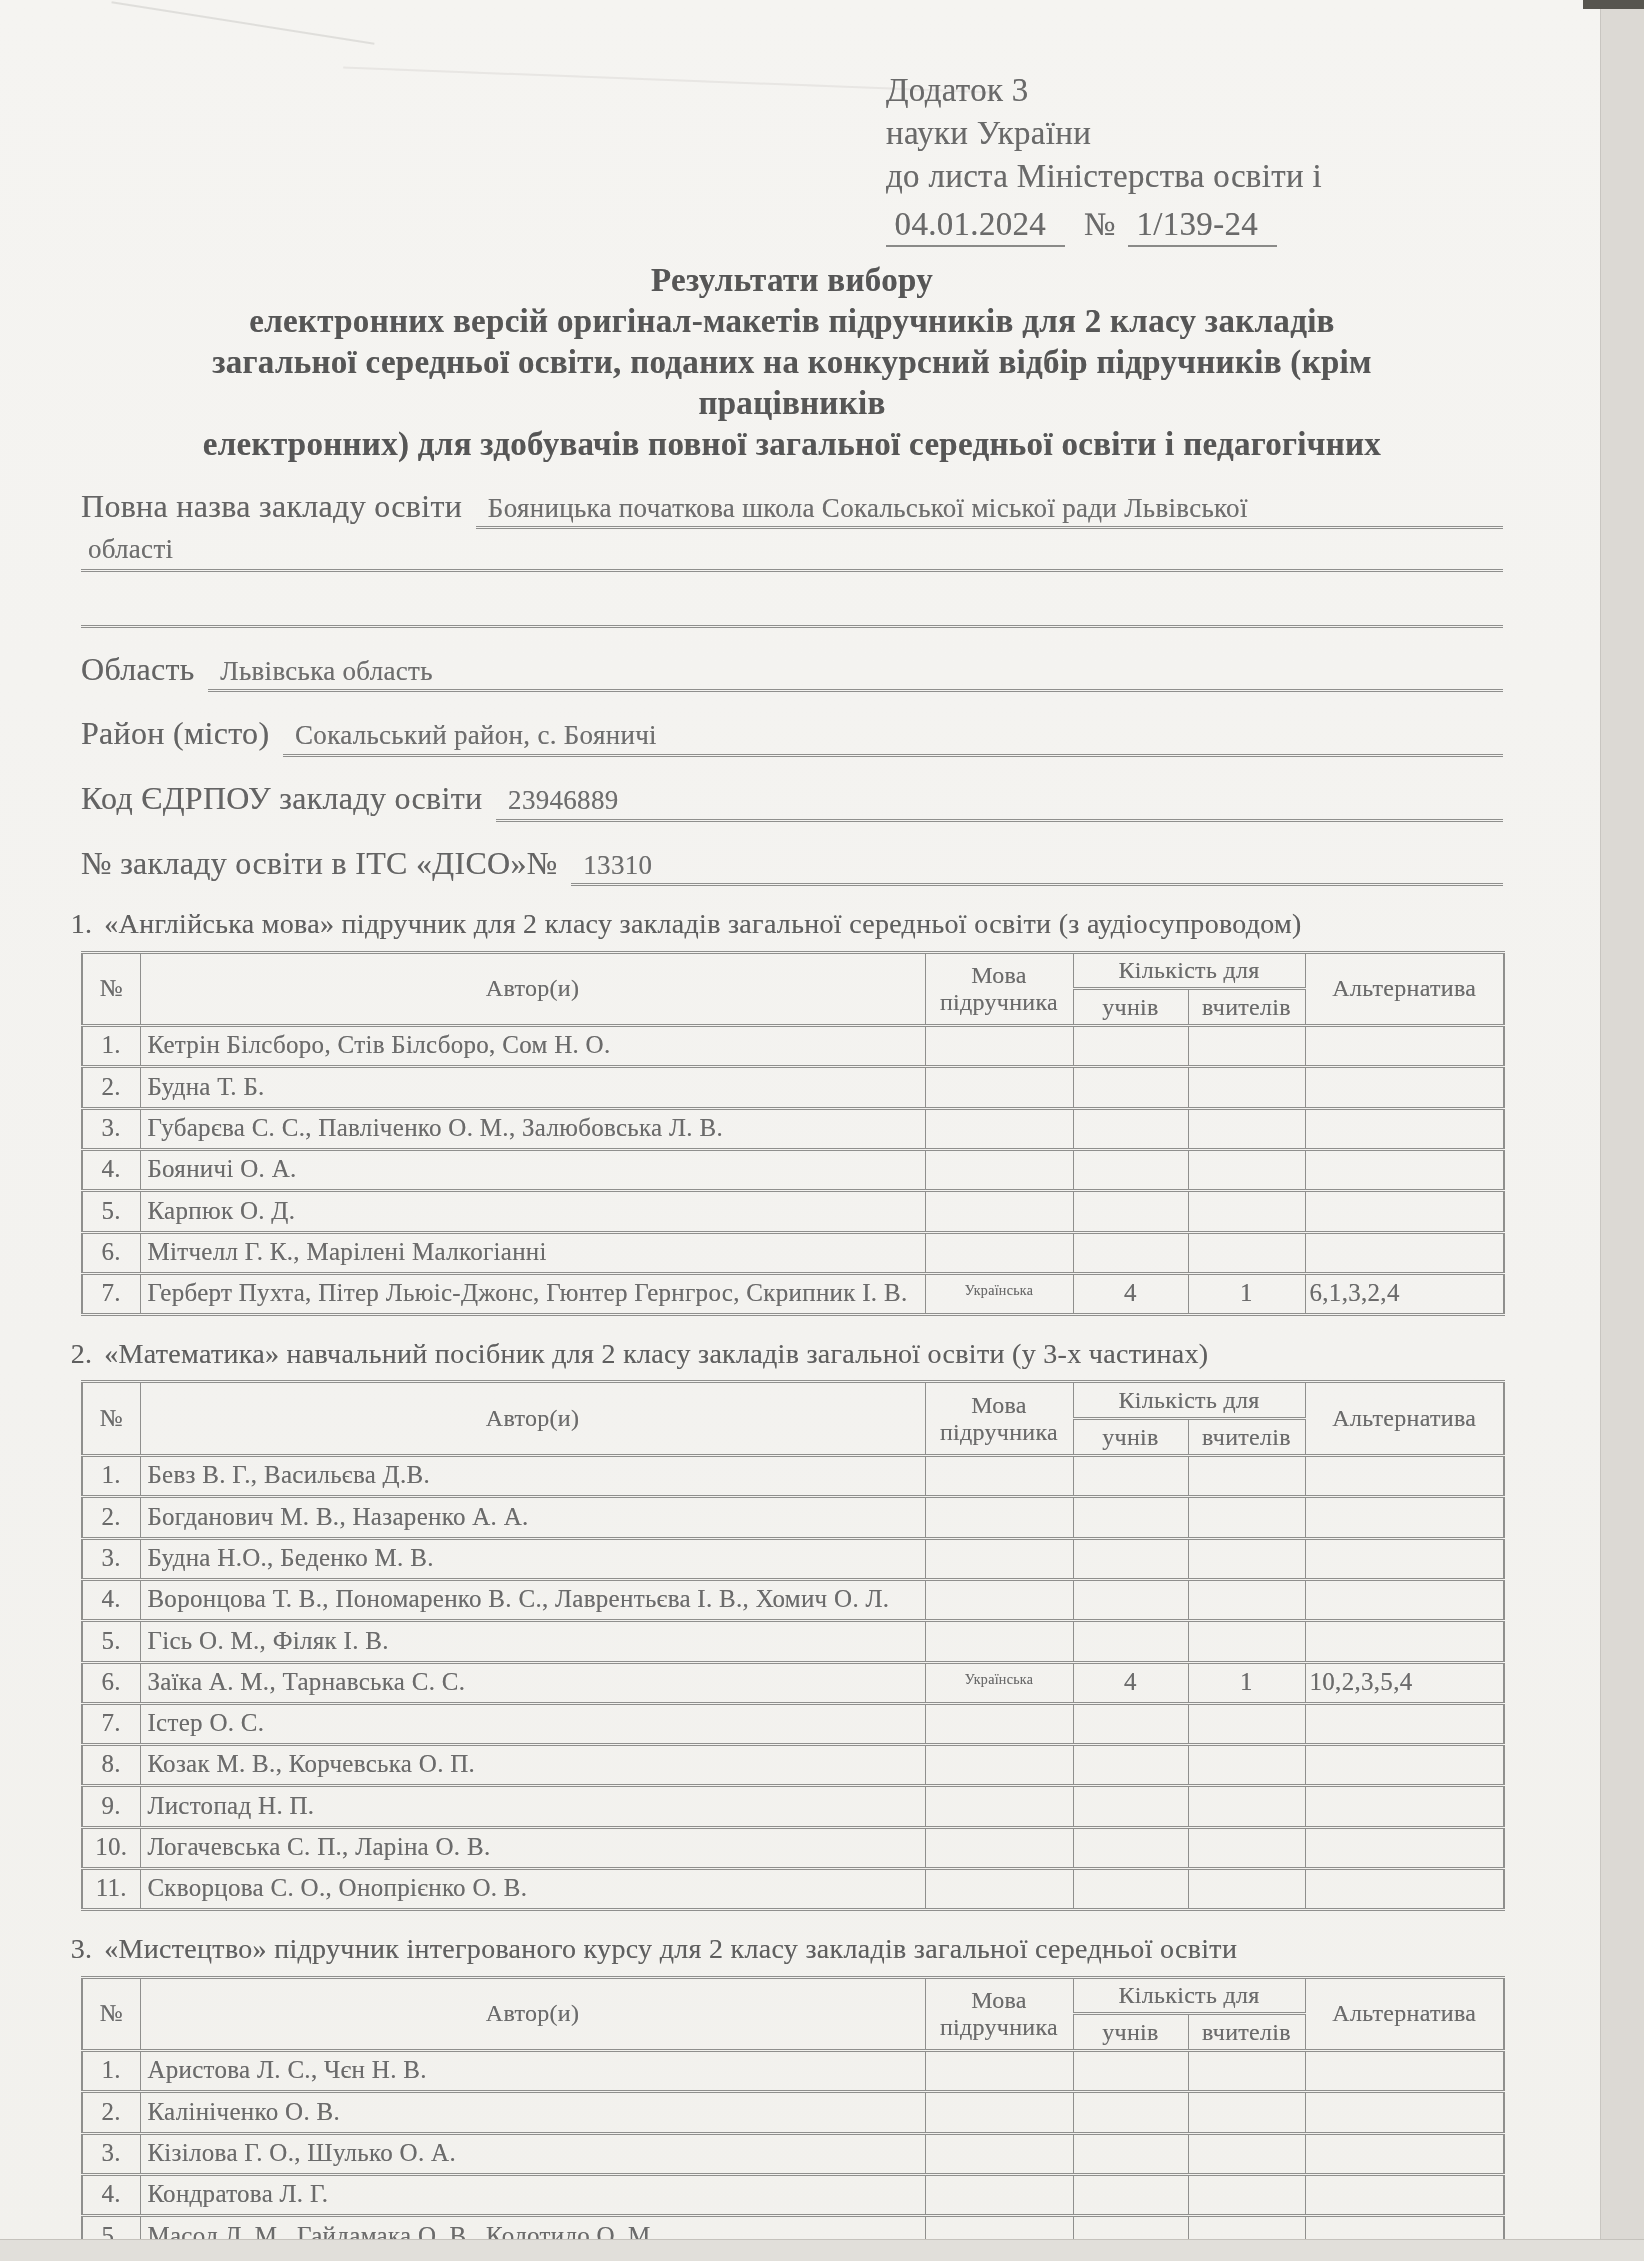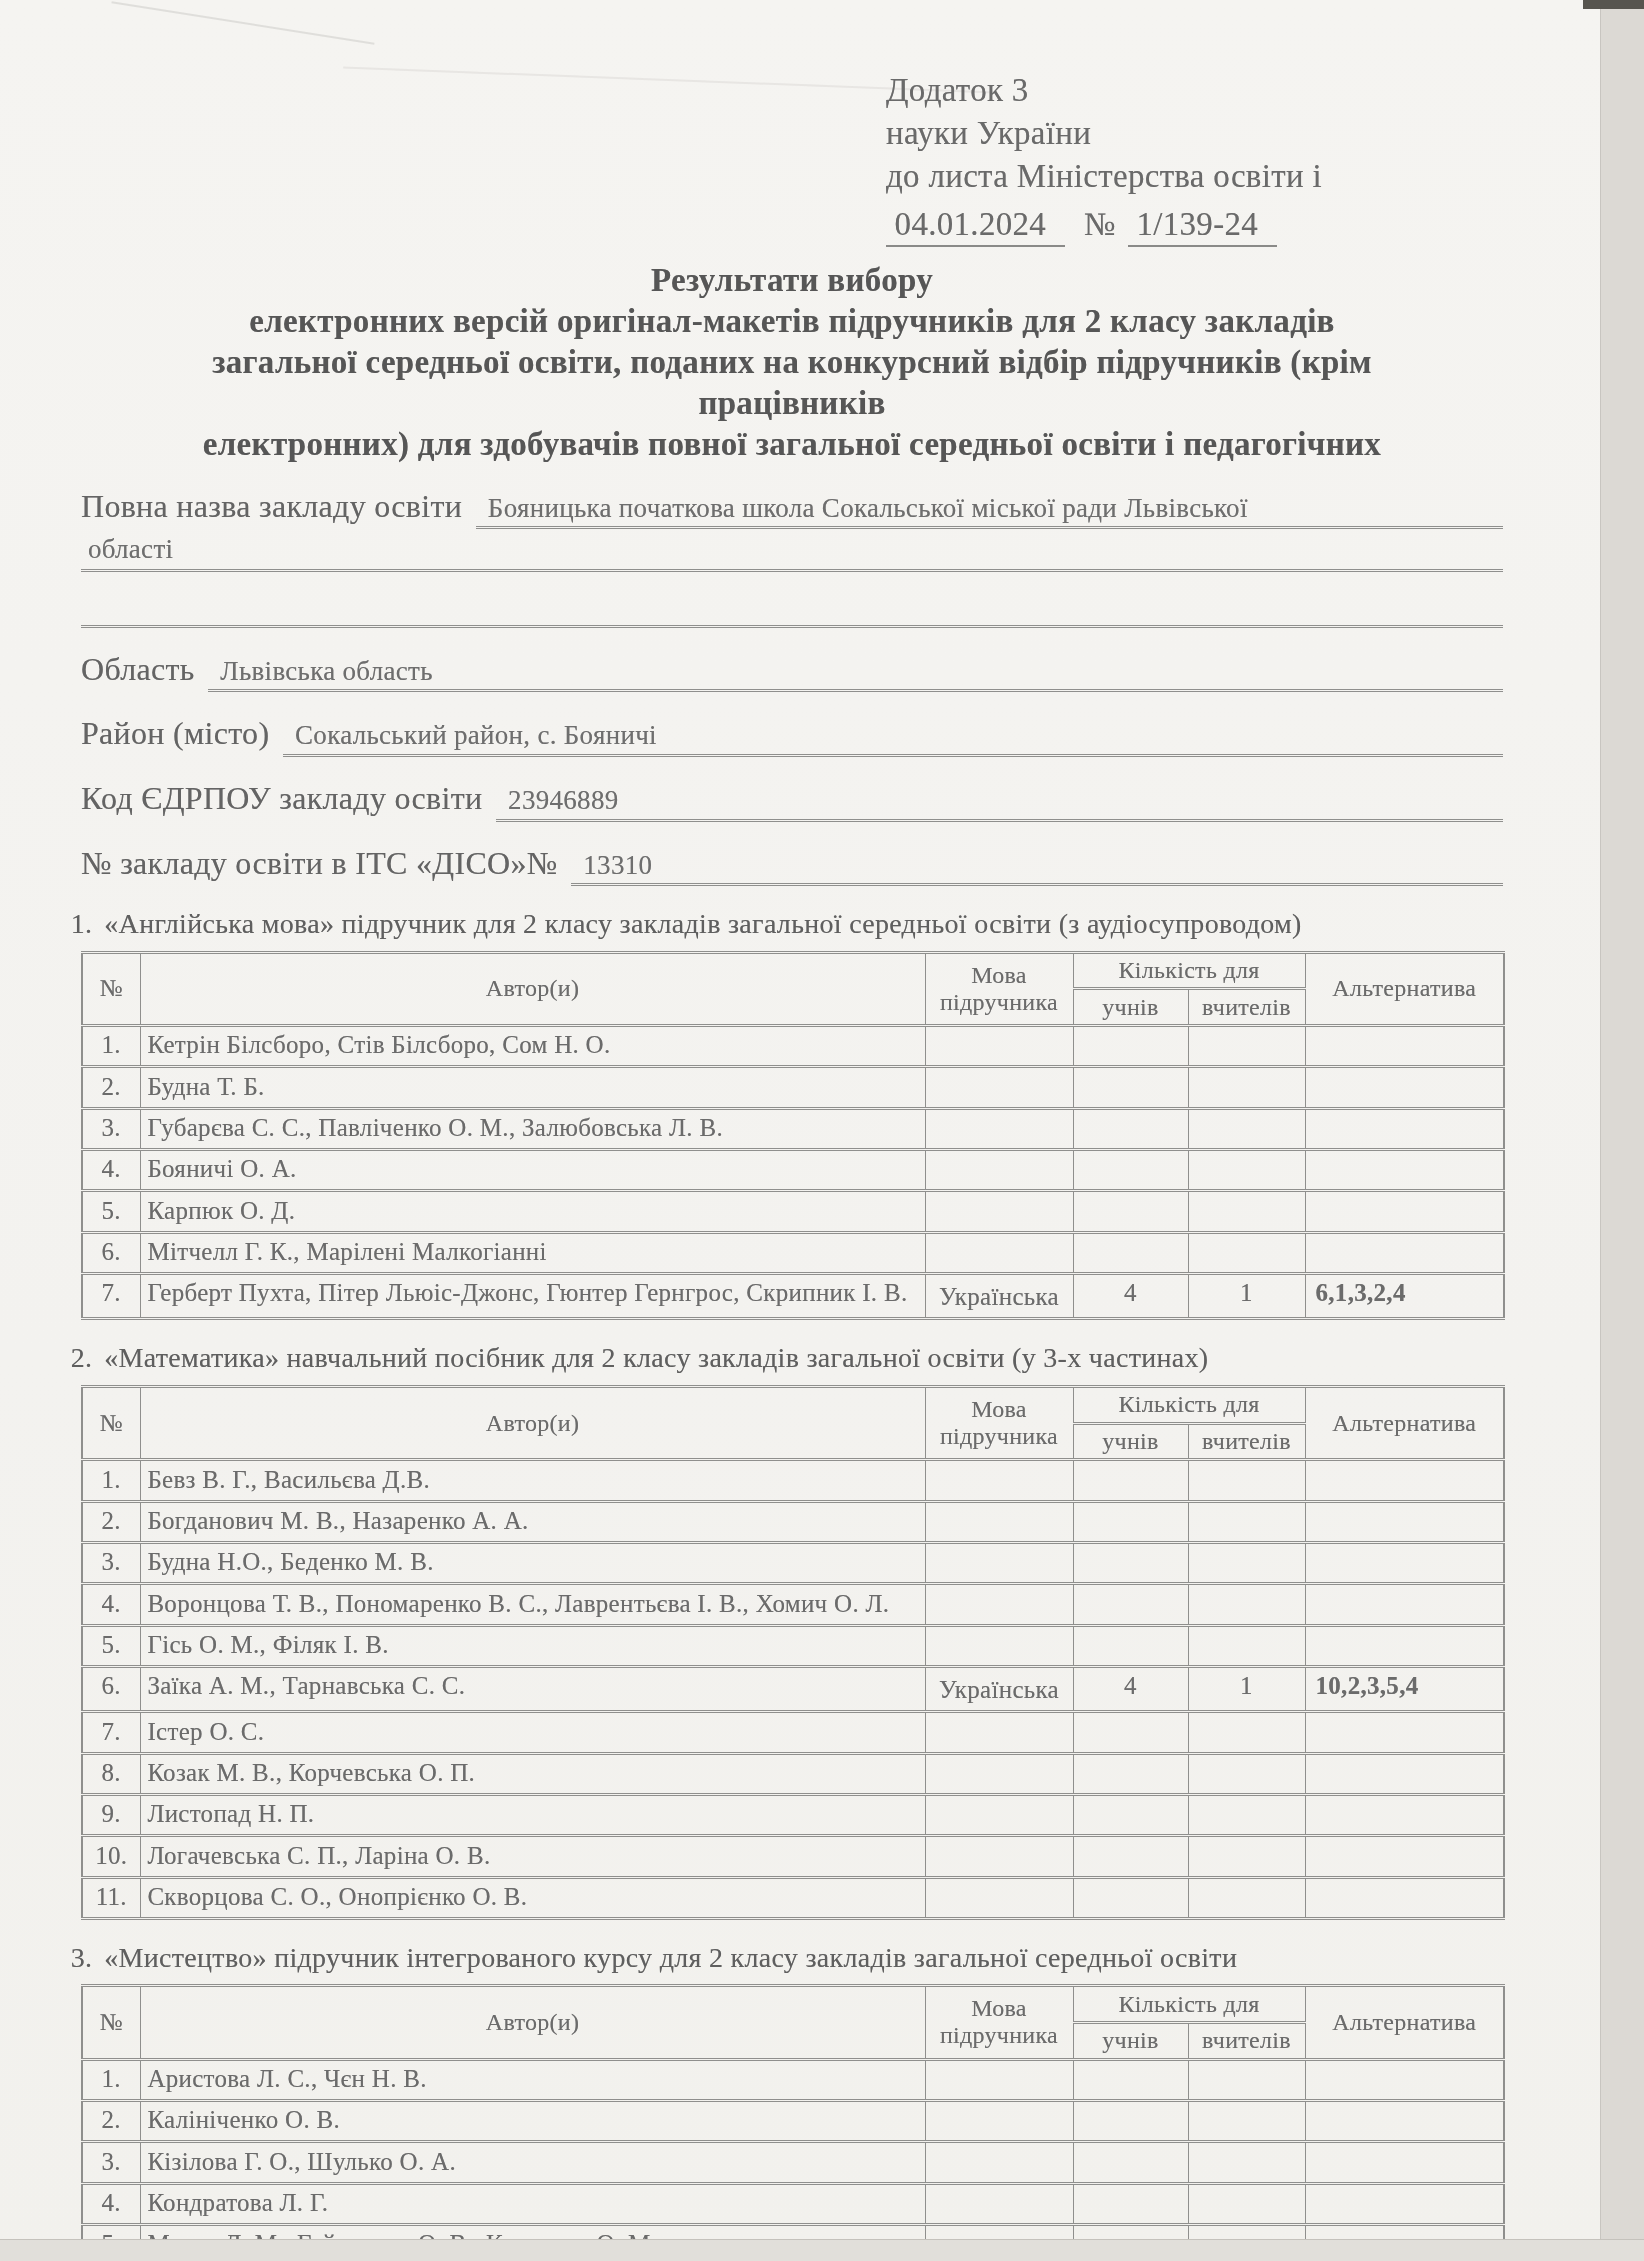--- a/index.html
+++ b/index.html
@@ -65,23 +65,23 @@
   table{
     width:1422px;border-collapse:collapse;table-layout:fixed;
     font-size:25px;color:#6b6b6b;
   }
   table,th,td{border:1.7px solid #8f8f8d;}
   table{border-width:2.6px;}
   tr{border-top:3.4px double #8f8f8d;border-bottom:3.4px double #8f8f8d;}
   th{font-weight:normal;text-align:center;font-size:24px;padding:3.4px 3.4px;}
   td{padding:4.3px 6.9px 6px;vertical-align:top;}
   td.c-num{text-align:center;padding-left:1.7px;padding-right:1.7px;}
-  td.c-language{text-align:center;font-size:25px;padding-top:8.6px;}
+  td.c-language{text-align:center;font-size:14px;padding-top:8.6px;}
   td.c-students,td.c-teachers{text-align:center;}
-  td.c-alternative{padding-left:10px;font-weight:bold;}
+  td.c-alternative{padding-left:4px;}
   col.w-num{width:58px;}
   col.w-authors{width:785px;}
   col.w-language{width:148px;}
   col.w-students{width:115px;}
   col.w-teachers{width:117px;}
   col.w-alt{width:199px;}
   .qty-head{border-bottom:2.6px solid #8f8f8d;}
   
   table.cut-bottom{border-bottom:none;}
 </style>

